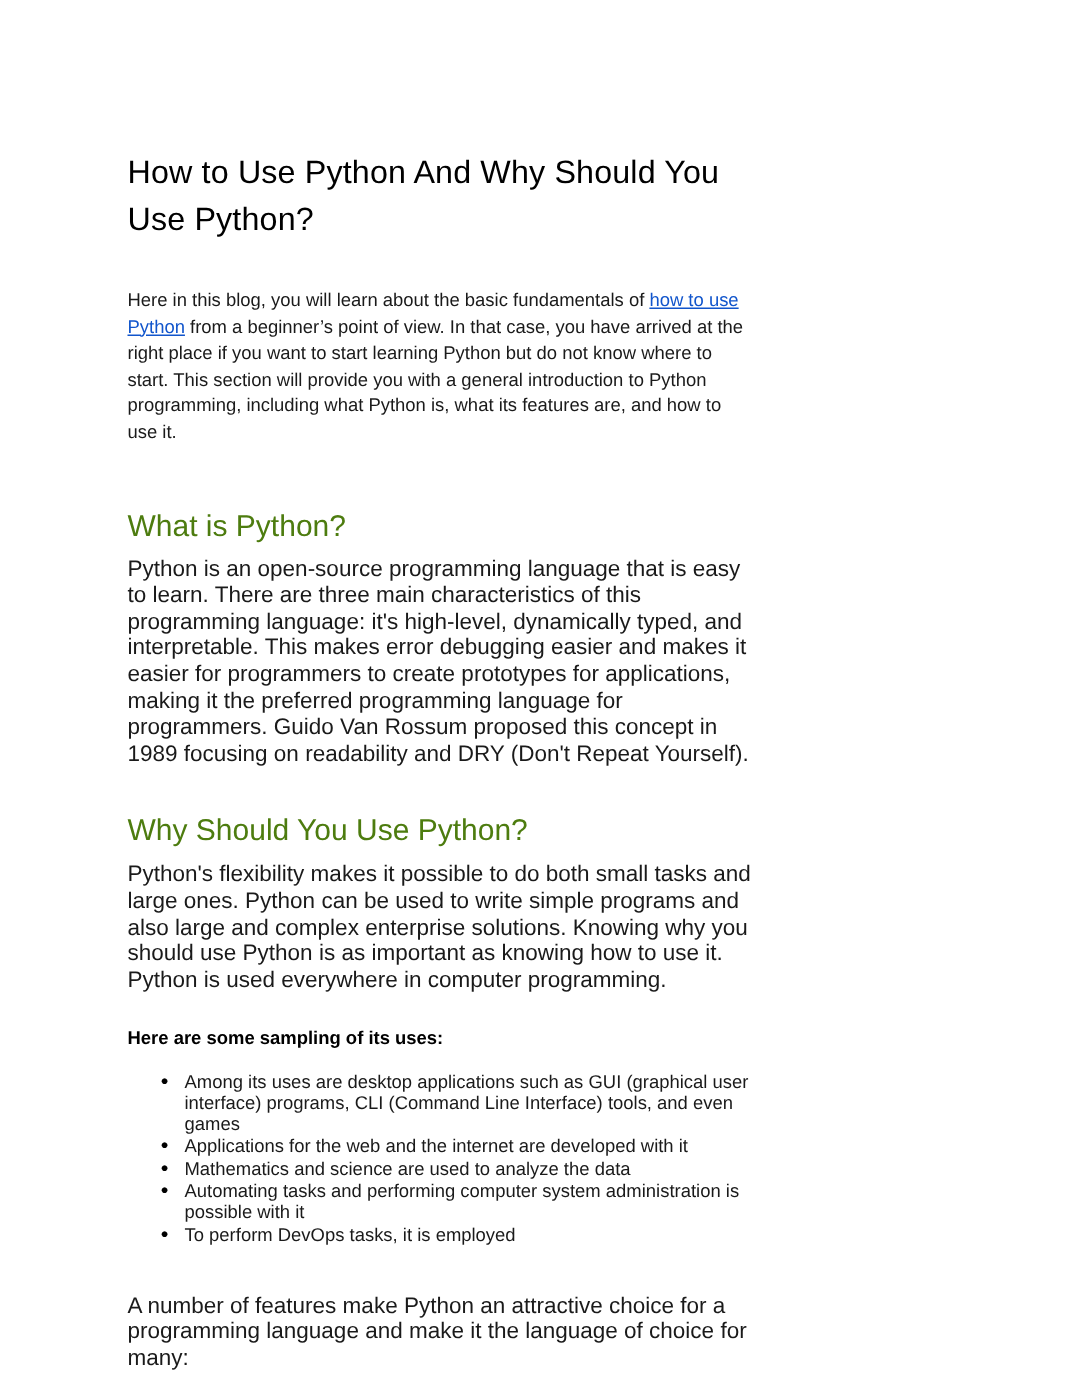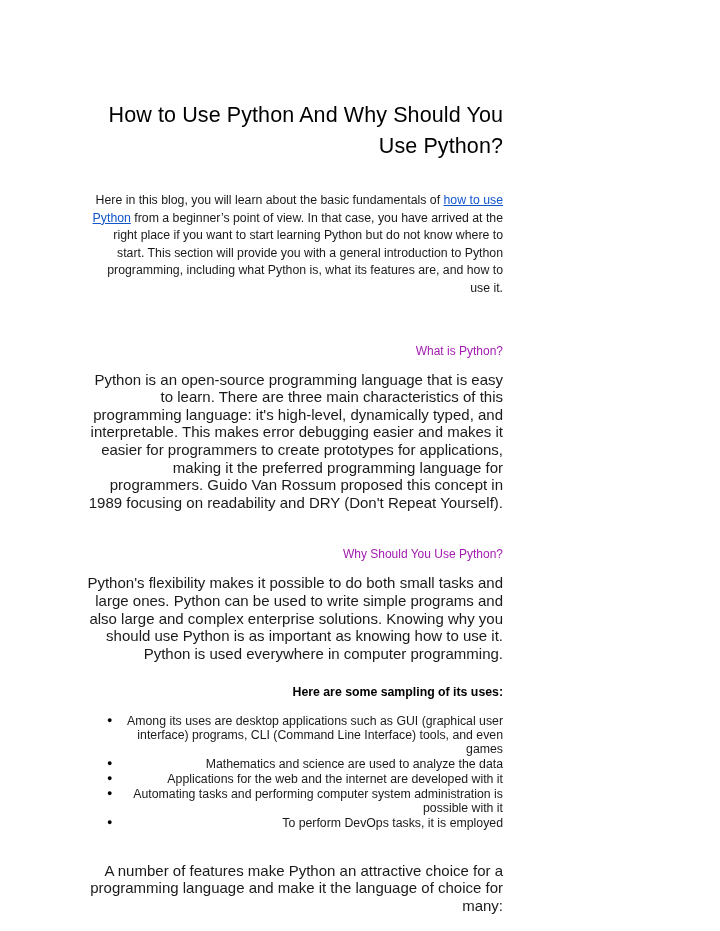--- a/index.html
+++ b/index.html
@@ -13,21 +13,20 @@
     font-family: "Liberation Sans", sans-serif;
     color: #000000;
     overflow: hidden;
   }
   .page {
     position: relative;
     width: 588px;
     height: 931px;
     box-sizing: border-box;
     padding: 100px 85px 0 85px;
-    text-align: right;
   }
   .doc-title {
     font-size: 21.5px;
     line-height: 31px;
     font-weight: 400;
     color: #000000;
     margin: 0 0 0 0;
     letter-spacing: 0.1px;
     max-width: 490px;
   }
@@ -35,25 +34,25 @@
     margin-top: 30px;
     font-size: 12.3px;
     line-height: 17.6px;
     color: #1a1a1a;
     max-width: 548px;
   }
   .link {
     color: #1155cc;
   }
   h2.section-heading {
-    font-size: 12px;
+    font-size: 20px;
     font-weight: 400;
     line-height: 22px;
     margin: 0;
-    color: #a21caf;
+    color: #4d7c0f;
   }
   .sec-what {
     margin-top: 42px;
   }
   .sec-why {
     margin-top: 32px;
   }
   .sec-features {
     margin-top: 32px;
   }
@@ -112,22 +111,22 @@
     <h2 class="section-heading">What is Python?</h2>
     <p class="body-para">Python is an open-source programming language that is easy to learn. There are three main characteristics of this programming language: it's high-level, dynamically typed, and interpretable. This makes error debugging easier and makes it easier for programmers to create prototypes for applications, making it the preferred programming language for programmers. Guido Van Rossum proposed this concept in 1989 focusing on readability and DRY (Don't Repeat Yourself).</p>
   </div>
 
   <div class="sec-why">
     <h2 class="section-heading">Why Should You Use Python?</h2>
     <p class="body-para tight">Python's flexibility makes it possible to do both small tasks and large ones. Python can be used to write simple programs and also large and complex enterprise solutions. Knowing why you should use Python is as important as knowing how to use it. Python is used everywhere in computer programming.</p>
     <p class="bold-lead">Here are some sampling of its uses:</p>
     <ul class="bullets">
       <li>Among its uses are desktop applications such as GUI (graphical user interface) programs, CLI (Command Line Interface) tools, and even games</li>
+      <li>Applications for the web and the internet are developed with it</li>
       <li>Mathematics and science are used to analyze the data</li>
-      <li>Applications for the web and the internet are developed with it</li>
       <li>Automating tasks and performing computer system administration is possible with it</li>
       <li>To perform DevOps tasks, it is employed</li>
     </ul>
   </div>
 
   <div class="sec-features">
     <p class="body-para">A number of features make Python an attractive choice for a programming language and make it the language of choice for many:</p>
     <ul class="bullets feature-list">
       <li>No matter how you use Python, it is free.</li>
     </ul>

